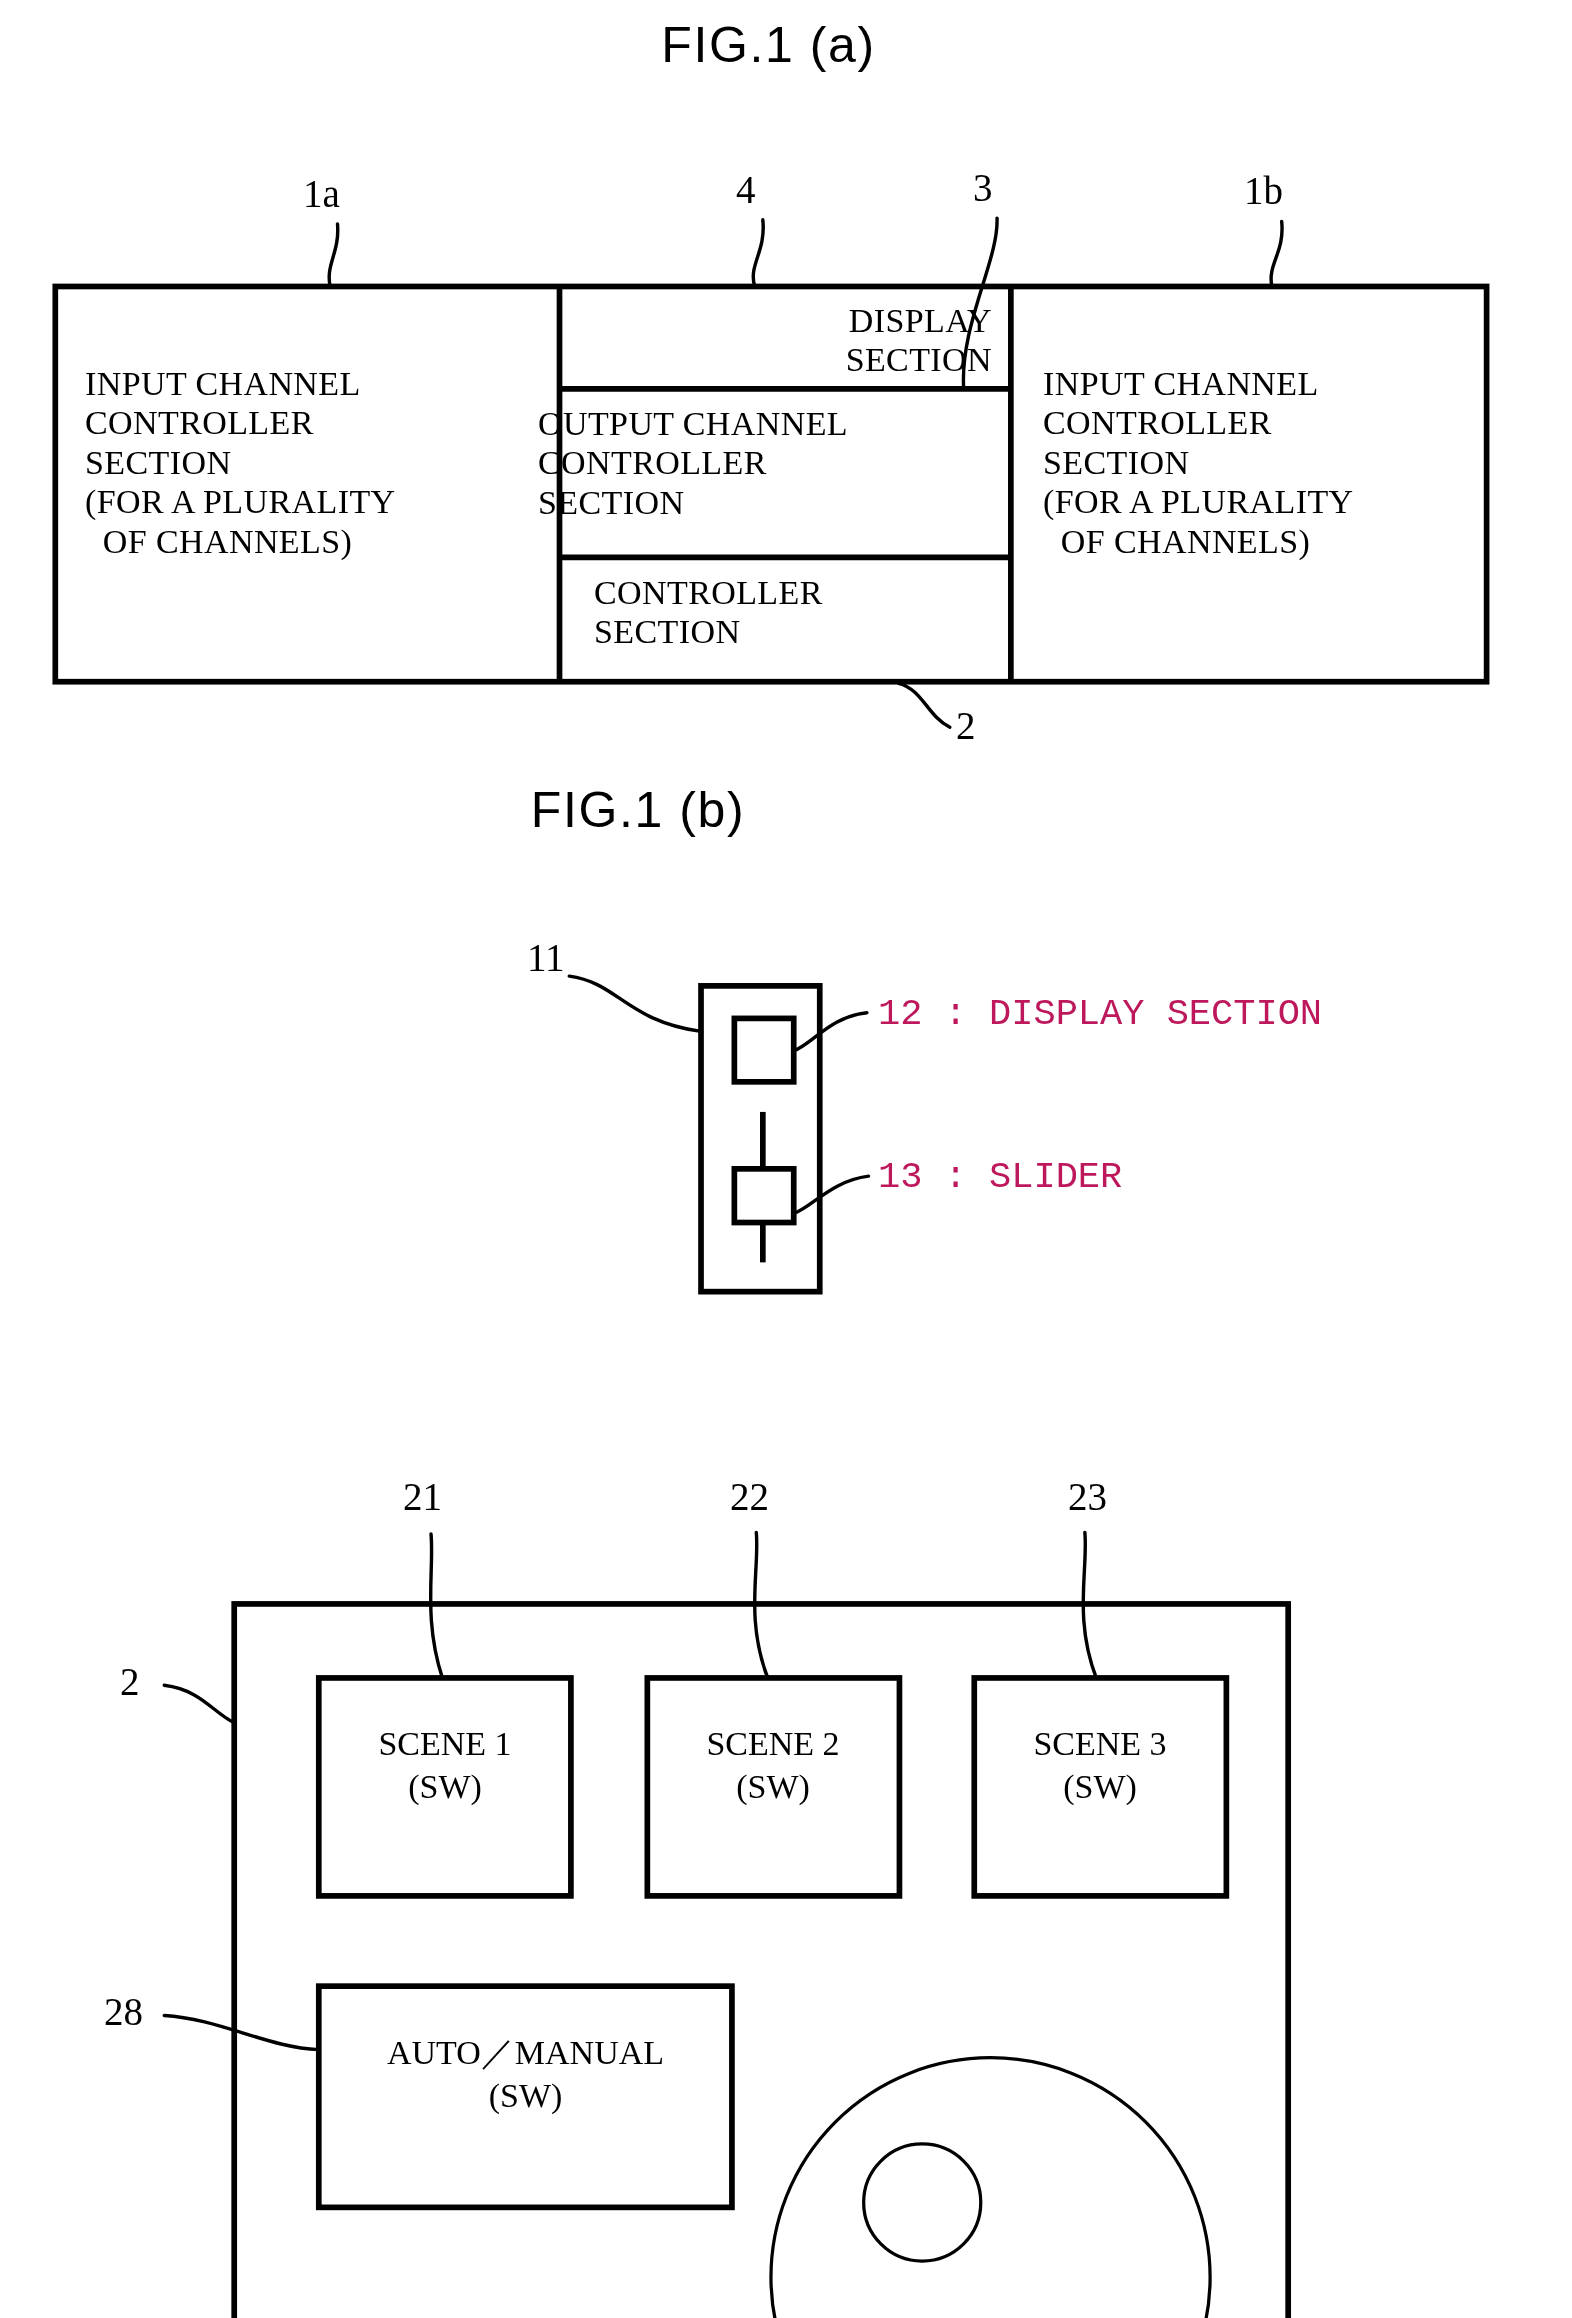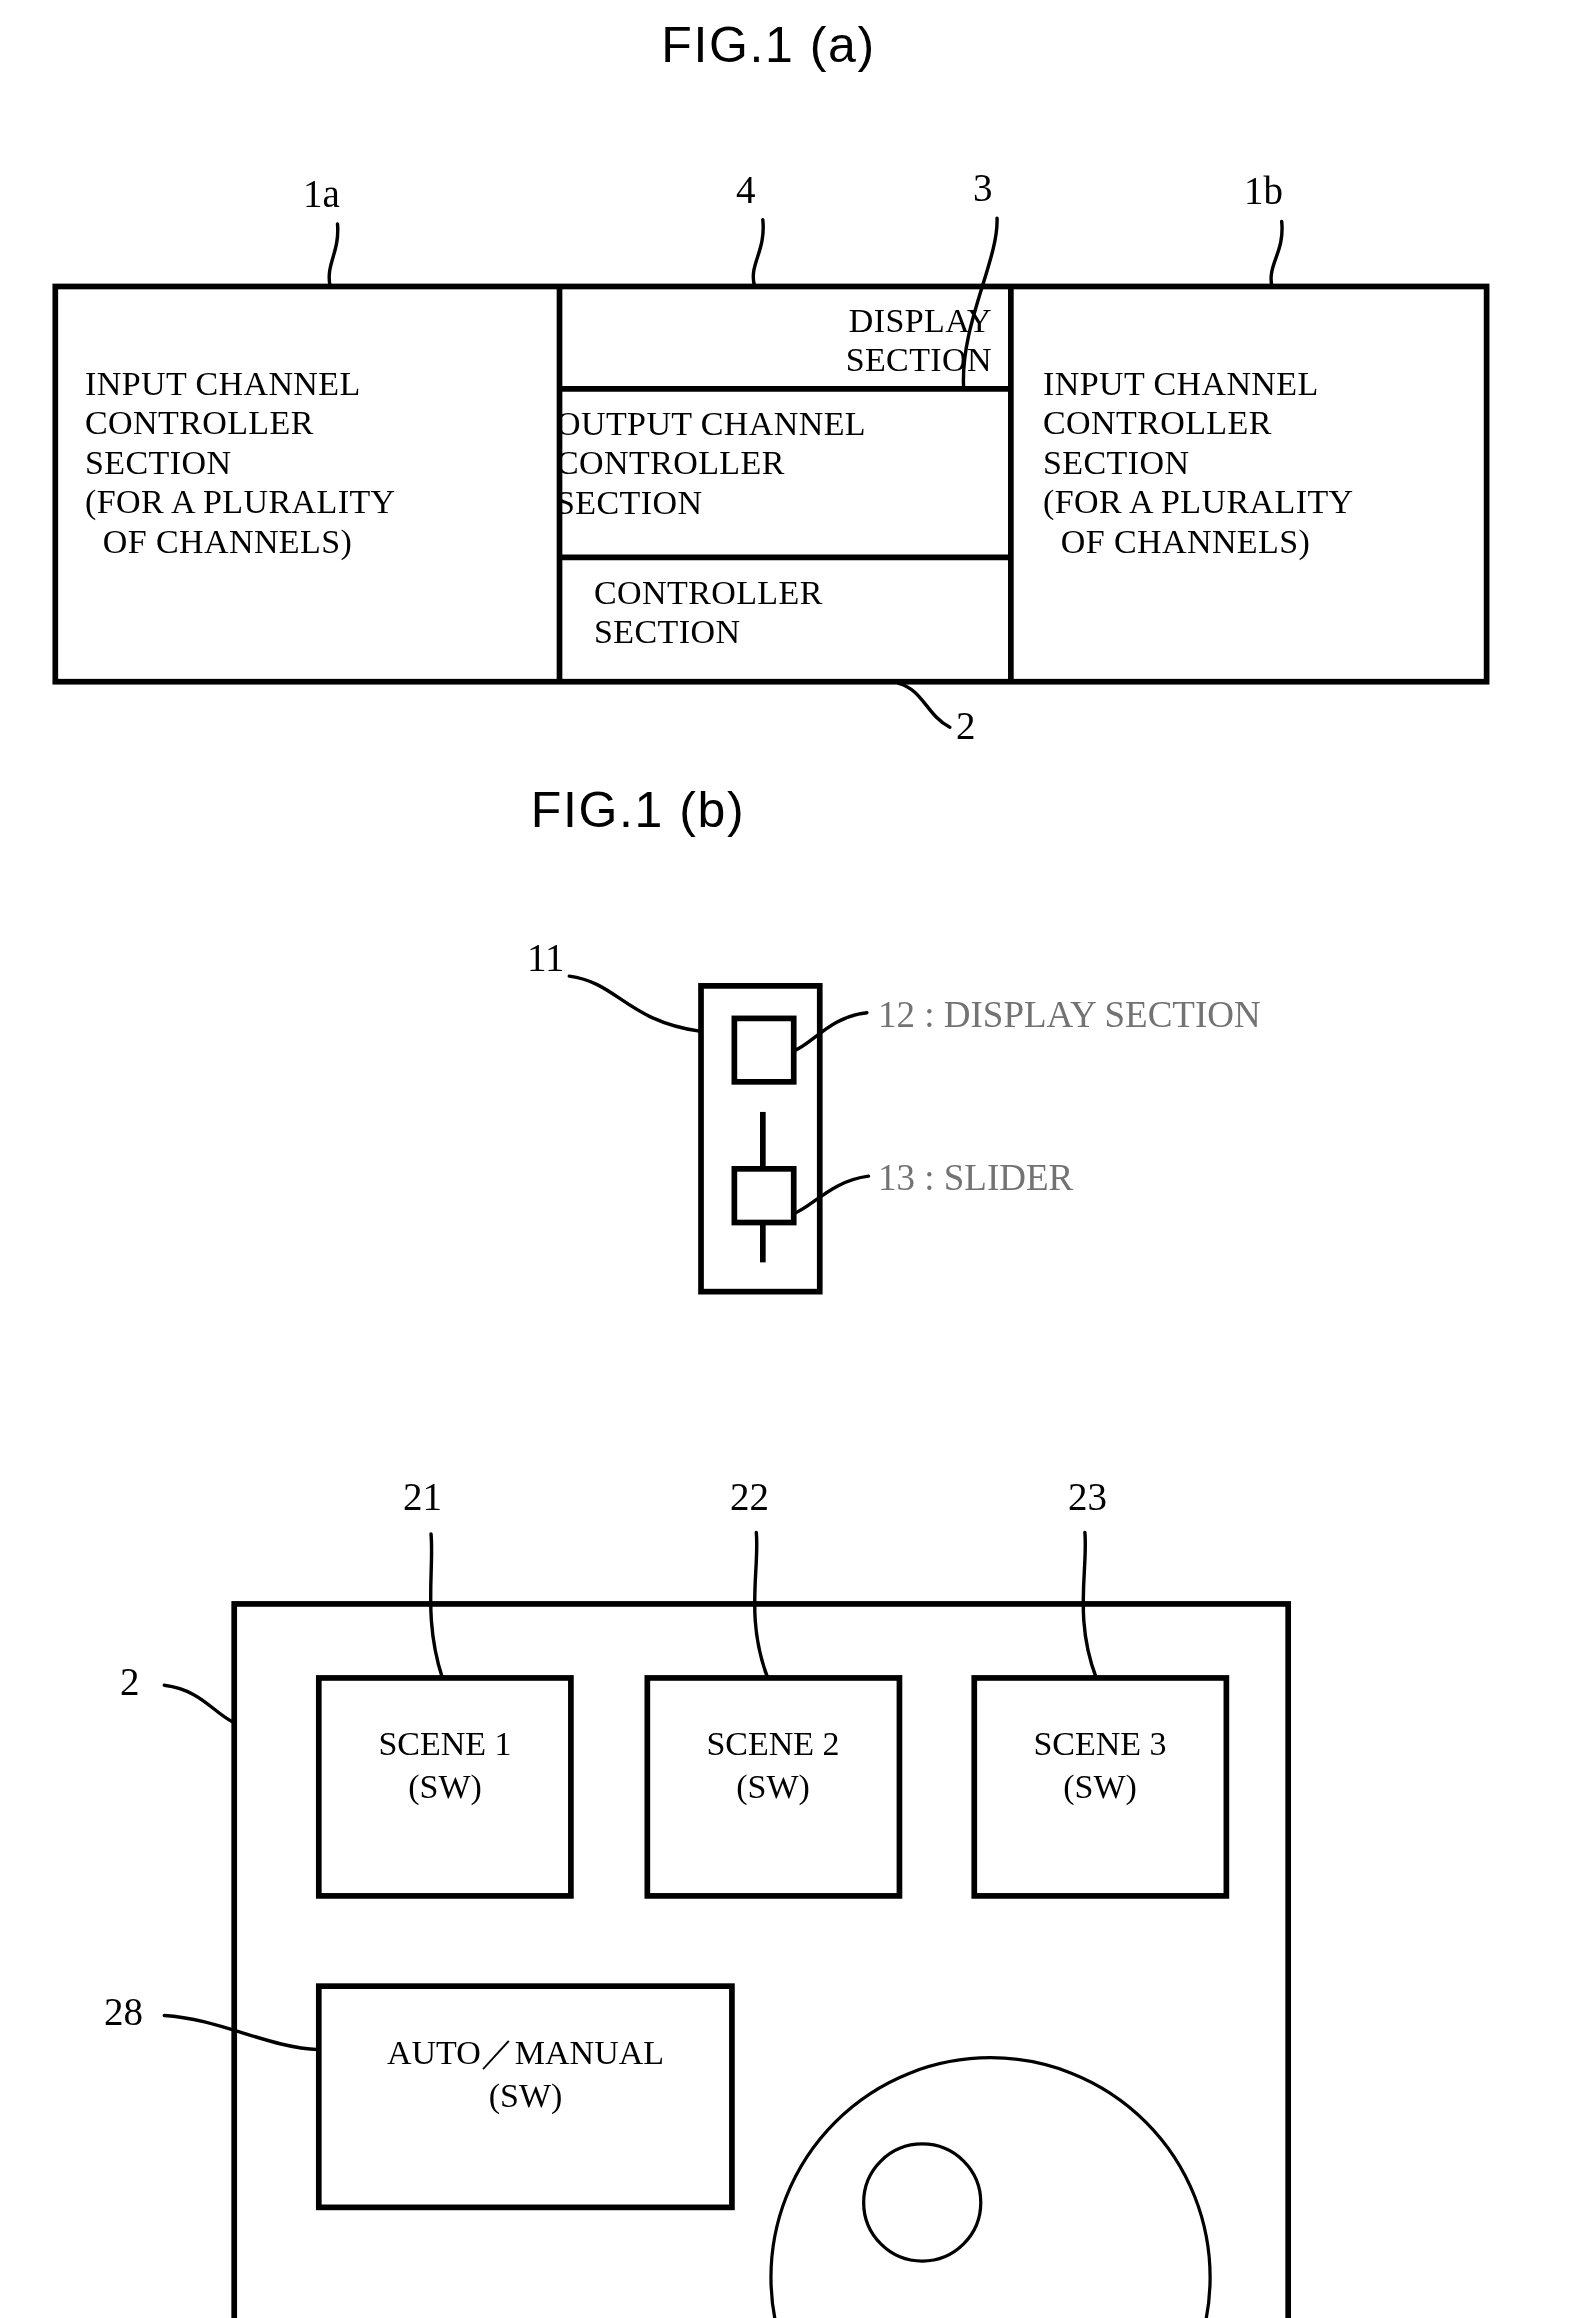--- a/index.html
+++ b/index.html
@@ -32,22 +32,22 @@
     color: #000;
   }
   #fig-a-title { left: 0; top: 16.3px; width: 1537px; text-align: center; }
   #fig-b-title { left: 0; top: 781px; width: 1276px; text-align: center; }
   #fig-c-title { left: 0; top: 1357px; width: 1572px; text-align: center; }
 
   
   .tx {
     position: absolute;
     white-space: pre;
-    font-family: Liberation Serif, serif;
-    color: #737373;
+    font-family: Liberation Mono, monospace;
+    color: #be185d;
     line-height: 1.06;
   }
   .num {
     position: absolute;
     font-family: "Liberation Serif", serif;
     font-size: 39px;
     color: #000;
     white-space: nowrap;
   }
   
@@ -106,21 +106,21 @@
 
   <div class="boxtext" style="left:85px; top:364px; width:472px;">INPUT CHANNEL
 CONTROLLER
 SECTION
 (FOR A PLURALITY
   OF CHANNELS)</div>
 
   <div class="boxtext ctr" style="left:569px; top:301px; width:423px;">DISPLAY
 SECTION</div>
 
-  <div class="boxtext" style="left:556px; top:404px; width:443px;">OUTPUT CHANNEL
+  <div class="boxtext" style="left:538px; top:404px; width:443px;">OUTPUT CHANNEL
 CONTROLLER
 SECTION</div>
 
   <div class="boxtext" style="left:594px; top:573px; width:415px;">CONTROLLER
 SECTION</div>
 
   <div class="boxtext" style="left:1043px; top:364px; width:472px;">INPUT CHANNEL
 CONTROLLER
 SECTION
 (FOR A PLURALITY

